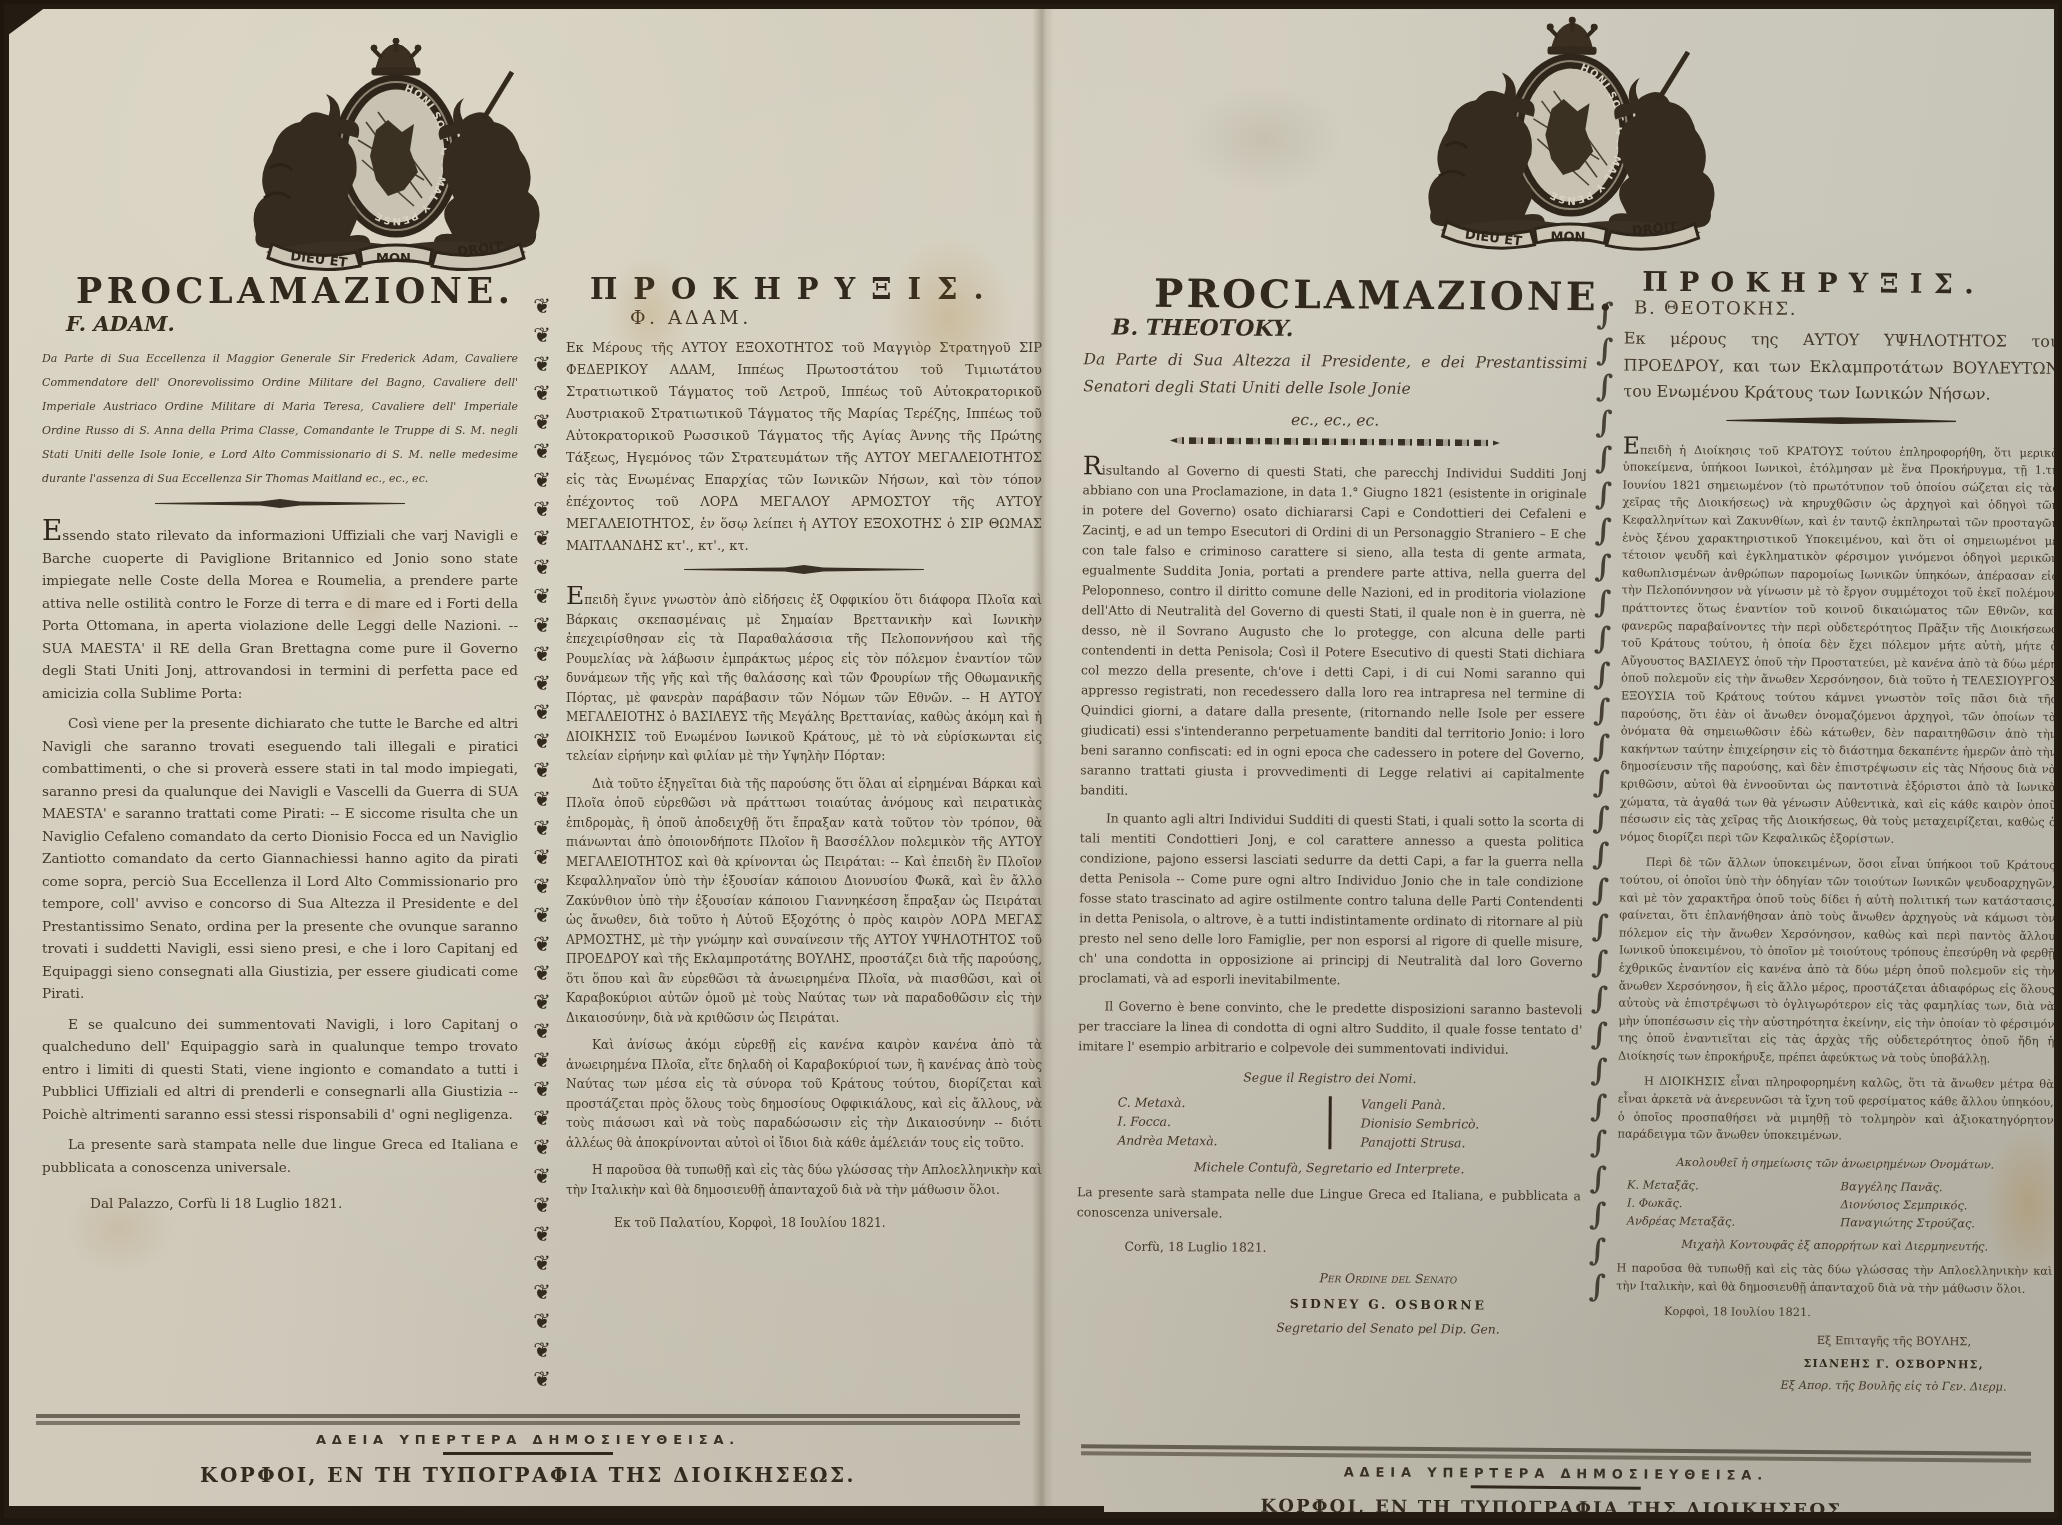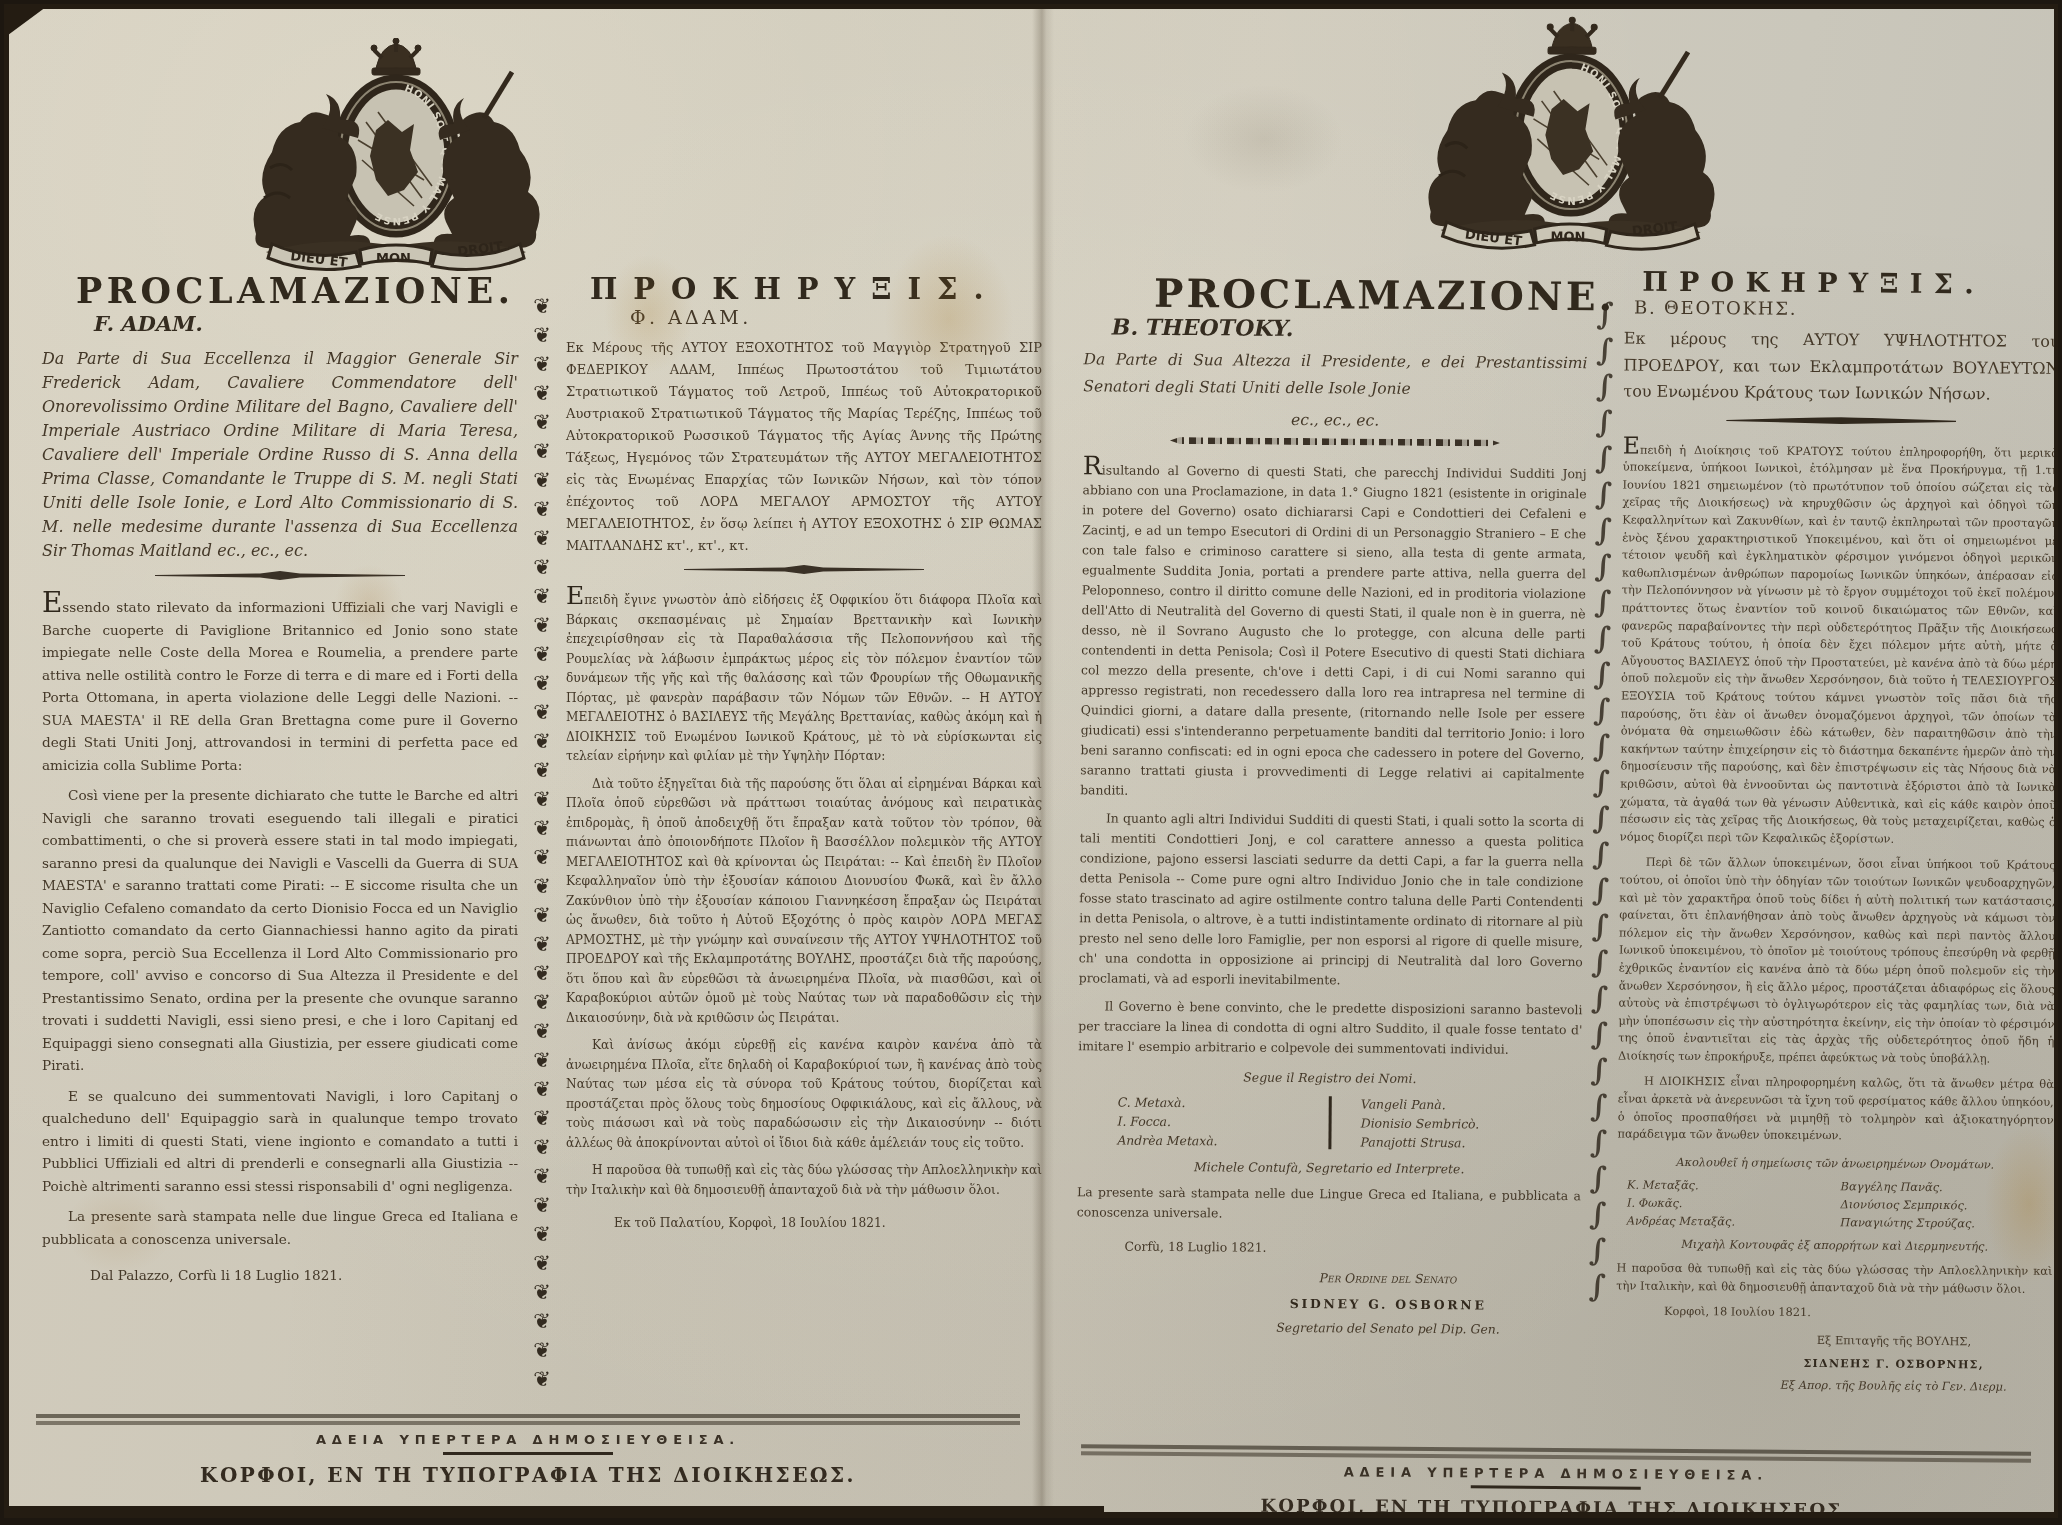--- a/index.html
+++ b/index.html
@@ -53,22 +53,22 @@
   .reg-head{text-align:center;font-style:italic;margin:10px 0 2px 0;text-indent:0;}
   .interp{text-align:center;font-style:italic;margin:6px 0;text-indent:0;}
   .docfoot{position:absolute;text-align:center;}
   .rule2{height:4px;background:#29211698;box-shadow:0 7px 0 #29211680;margin-bottom:14px;}
   .license{font-family:"DejaVu Sans",sans-serif;font-size:13px;letter-spacing:.45em;color:#3a3126;font-weight:bold;}
   .license-underline{width:170px;height:3px;background:#30281d;margin:5px auto 8px auto;}
   .imprint{font-size:20px;letter-spacing:.12em;color:#342b20;font-weight:bold;}
   
   .col-it-l{left:32px;top:276px;width:476px;font-size:13.6px;line-height:22.5px;}
   .col-it-l .title{font-size:35px;letter-spacing:.13em;margin-left:34px;}
-  .col-it-l .signatory{font-style:italic;font-size:21px;margin:10px 0 12px 52px;}
-  .col-it-l .preamble{font-size:16px;line-height:24px;}
+  .col-it-l .signatory{font-style:italic;font-size:21px;margin:10px 0 12px 24px;}
+  .col-it-l .preamble{font-size:11px;line-height:24px;}
   .col-gr-l{left:556px;top:276px;width:476px;font-size:12.2px;line-height:19.5px;}
   .col-gr-l .title{font-size:29px;letter-spacing:.55em;margin-left:24px;}
   .col-gr-l .signatory{font-size:19px;letter-spacing:.18em;margin:8px 0 10px 64px;}
   .col-gr-l .preamble{font-size:13px;line-height:22px;font-style:normal;}
   .chain-l{left:512px;top:288px;width:40px;height:1102px;overflow:hidden;}
   .foot-l{left:26px;top:1410px;width:984px;}
   
   .col-it-r{left:40px;top:282px;width:504px;font-size:12.4px;line-height:20px;}
   .col-it-r .title{font-size:39px;letter-spacing:.08em;margin-left:70px;}
   .col-it-r .signatory{font-style:italic;font-size:22px;margin:14px 0 10px 28px;}

